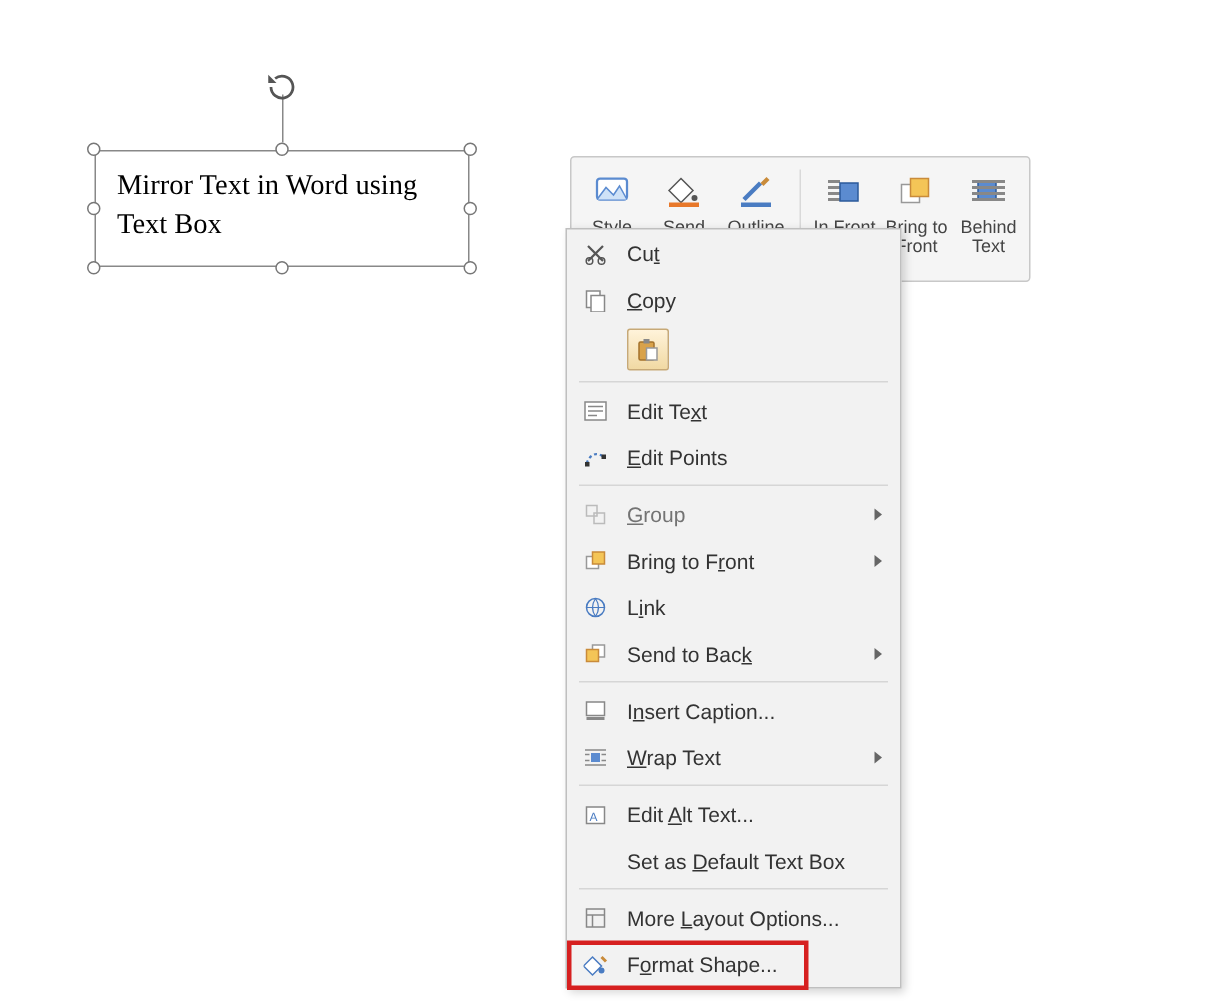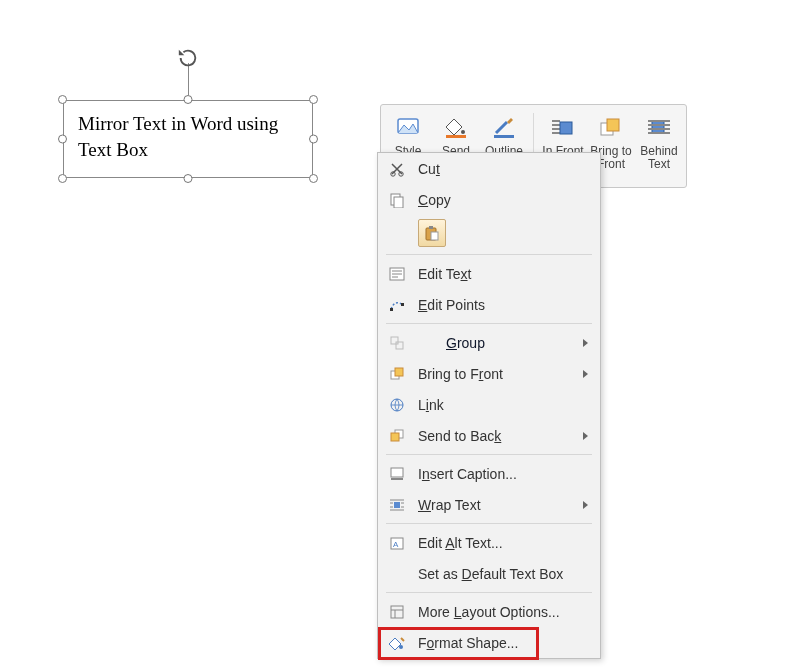--- a/index.html
+++ b/index.html
@@ -153,21 +153,21 @@
   }
   .cm-label { flex: 1; white-space: nowrap; }
   .cm-label .ul { text-decoration: underline; }
   .cm-arrow {
     width: 0; height: 0;
     border-top: 4px solid transparent;
     border-bottom: 4px solid transparent;
     border-left: 5px solid #666;
     margin-left: 8px;
   }
-  .cm-item.disabled .cm-label { color: #0f172a; margin-left: 28px; }
+  .cm-item.disabled .cm-label { color: #737373; }
   .cm-sep {
     height: 1px;
     background: #d6d6d6;
     margin: 3px 8px;
   }
   .cm-header {
     display: flex;
     align-items: center;
     height: 31px;
     padding: 0 12px 0 8px;

